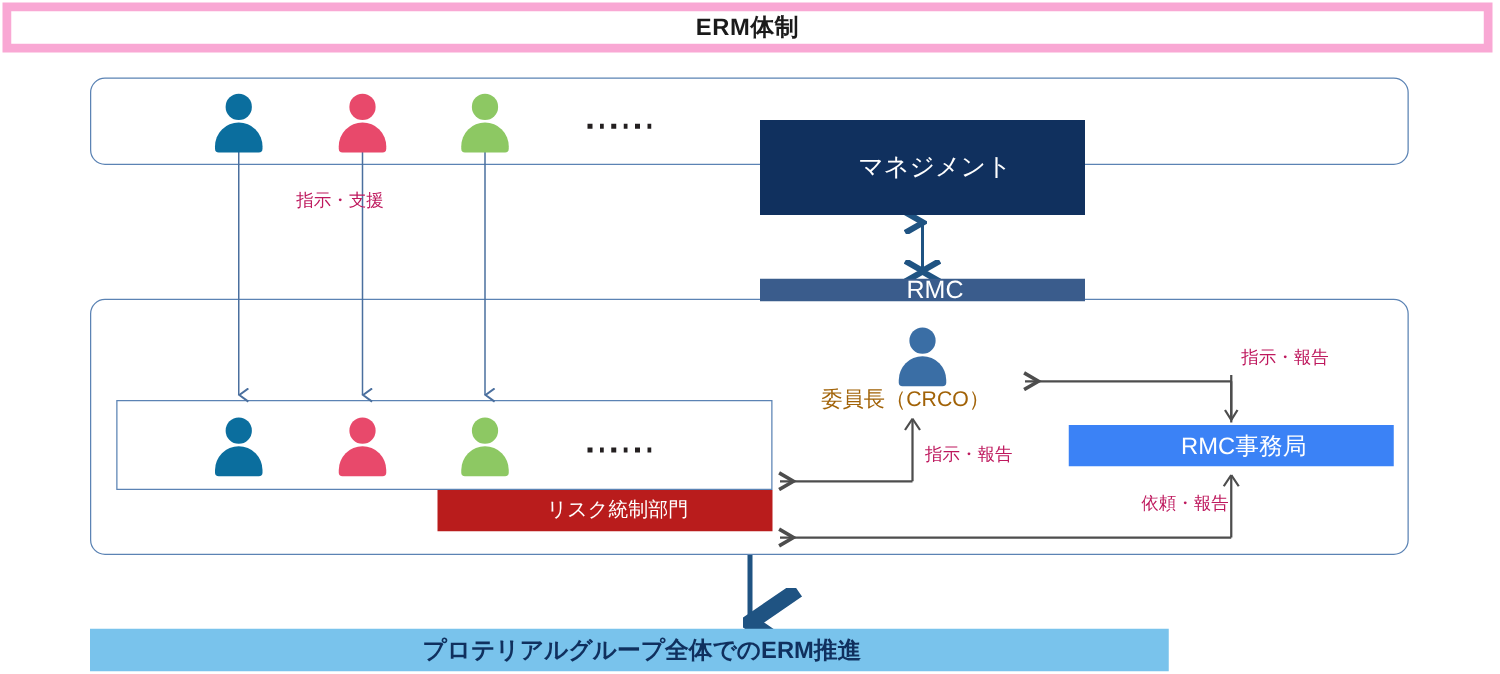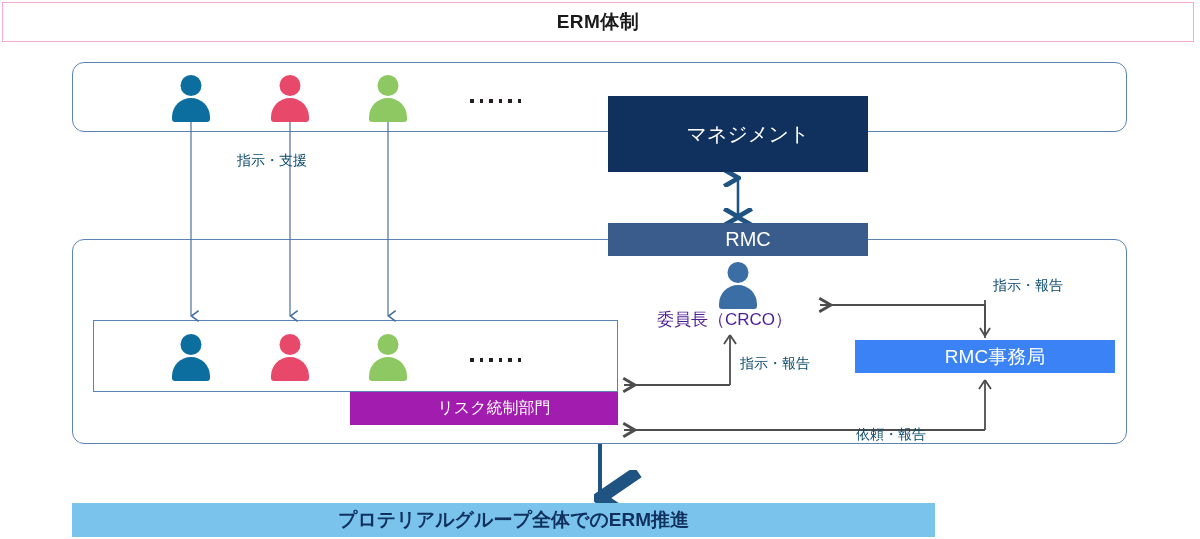--- a/index.html
+++ b/index.html
@@ -17,21 +17,21 @@
     height: 539px;
     background: #ffffff;
     overflow: hidden;
   }
   .abs { position: absolute; }
 
   
   .title-bar {
     left: 2px; top: 2px;
     width: 1192px; height: 40px;
-    border: 1px solid #f9a8d4;
+    border: 7px solid #f9a8d4;
     background: #ffffff;
     display: flex; align-items: center; justify-content: center;
     box-sizing: border-box;
   }
   .title-bar .label {
     font-size: 19px;
     font-weight: bold;
     letter-spacing: .5px;
     color: #1a1a1a;
   }
@@ -89,54 +89,54 @@
   }
   #mgmt-box {
     left: 608px; top: 96px;
     width: 260px; height: 76px;
     background: #10305e;
     font-size: 20px;
     line-height: 1.35;
   }
   #rmc-box {
     left: 608px; top: 223px;
-    width: 260px; height: 33px;
+    width: 260px; height: 18px;
     background: #3a5c8c;
     font-size: 20px;
   }
   #rmc-office-box {
     left: 855px; top: 340px;
     width: 260px; height: 33px;
     background: #3b82f6;
     font-size: 19px;
   }
   #risk-dept-box {
     left: 350px; top: 392px;
     width: 268px; height: 33px;
-    background: #a21caf;
+    background: #b91c1c;
     font-size: 16px;
   }
   #bottom-bar {
     left: 72px; top: 503px;
     width: 863px; height: 34px;
     background: #79c3ec;
     color: #10305e;
     font-size: 19px;
     font-weight: bold;
   }
 
   
   .caption {
     font-size: 14px;
-    color: #0c4a6e;
+    color: #be185d;
     white-space: nowrap;
   }
   .caption-blue {
     font-size: 17px;
-    color: #4c1d95;
+    color: #a16207;
     white-space: nowrap;
     text-align: center;
   }
   .ellipsis-dots {
     display: flex;
     gap: 6px;
     align-items: center;
   }
   .ellipsis-dots i {
     display: block;
@@ -240,21 +240,21 @@
     <span class="body" style="background:#3a6ea5;"></span>
   </div>
   <div class="abs caption-blue" style="left:657px; top:308px;">委員長（CRCO）</div>
 
   <div class="abs bar" id="rmc-office-box">
     <span>RMC事務局</span>
   </div>
 
   <div class="abs caption" style="left:993px; top:277px;">指示・報告</div>
   <div class="abs caption" style="left:740px; top:355px;">指示・報告</div>
-  <div class="abs caption" style="left:856px; top:394px;margin-top:32px;">依頼・報告</div>
+  <div class="abs caption" style="left:913px; top:394px;">依頼・報告</div>
 
   <div class="abs person" style="left:169px; top:334px;">
     <span class="head" style="background:#0b6e9e;"></span>
     <span class="body" style="background:#0b6e9e;"></span>
   </div>
   <div class="abs person" style="left:268px; top:334px;">
     <span class="head" style="background:#e8496b;"></span>
     <span class="body" style="background:#e8496b;"></span>
   </div>
   <div class="abs person" style="left:366px; top:334px;">

